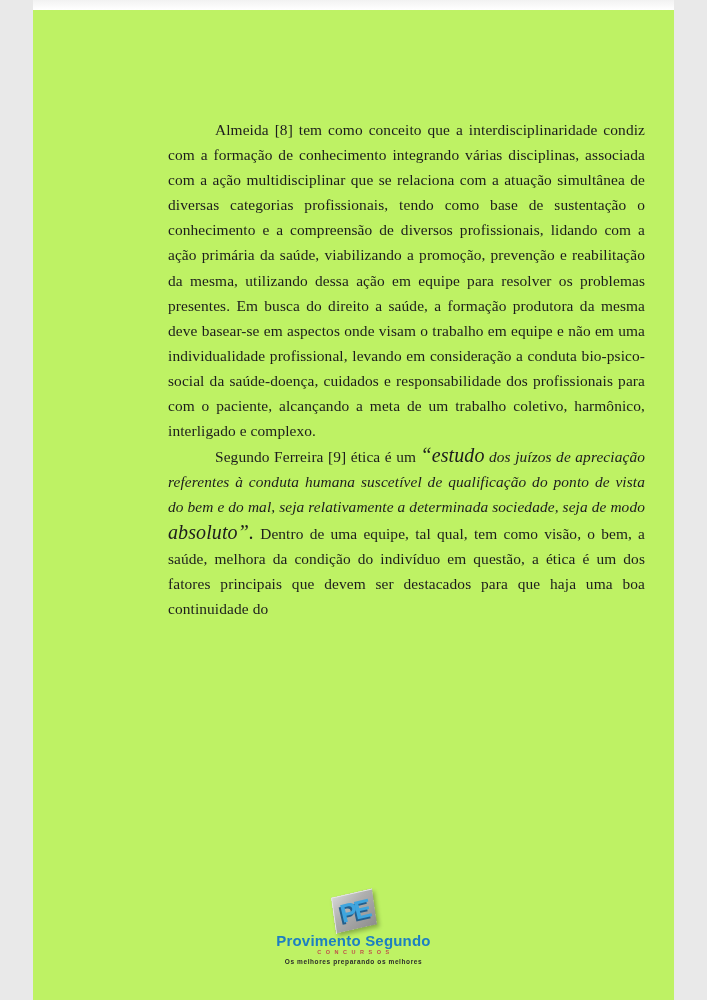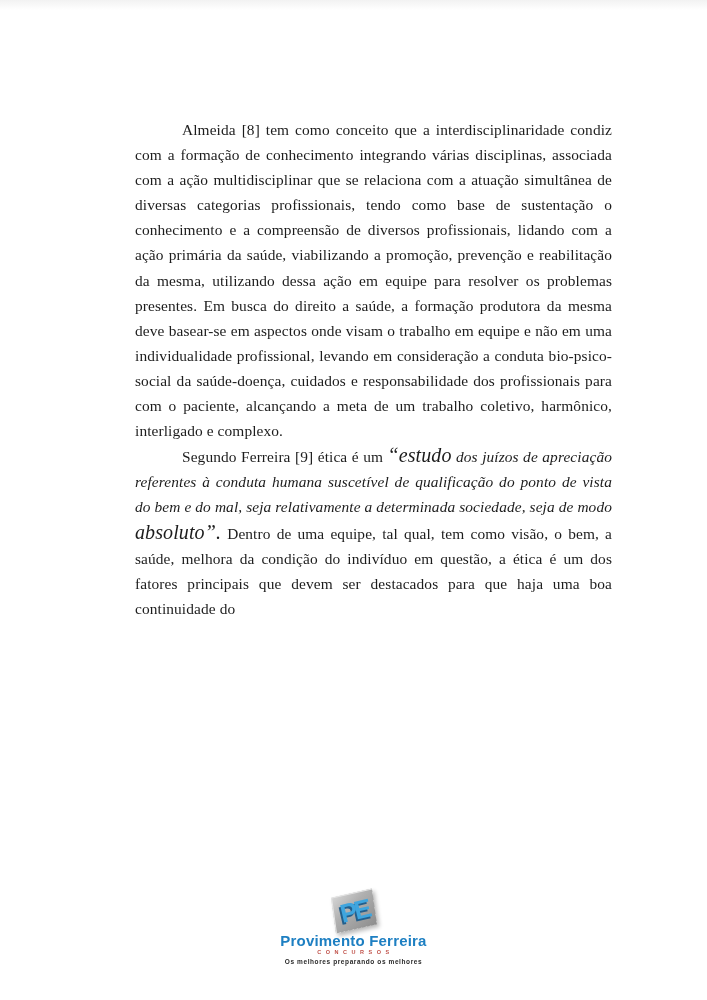--- a/index.html
+++ b/index.html
@@ -2,24 +2,24 @@
 <html style="--name-blue: #1d7fc2; --monogram-blue: #3fa5de; --subtitle-red: #c0524a; --tagline-dark: #2a2a2a;"><head>
 <meta charset="utf-8">
 <style>
   html, body {
     margin: 0;
     padding: 0;
     background: #e9e9e9;
   }
   .page {
     position: relative;
-    width: 707px;
+    width: 641px;
     height: 1000px;
     margin: 0 auto;
-    background: #ffffff;
+    background: #bef264;
     overflow: hidden;
     font-family: "Liberation Serif", serif;
   }
   .scan-strip {
     position: absolute;
     top: 0; left: 0;
     width: 100%;
     height: 10px;
     background: linear-gradient(to bottom, #f2f2f2, #ffffff);
     pointer-events: none;
@@ -110,18 +110,18 @@
 
   <div class="text-block">
     <p><span class="seg-normal">Almeida [8] tem como conceito que a interdisciplinaridade condiz com a formação de conhecimento integrando várias disciplinas, associada com a ação multidisciplinar que se relaciona com a atuação simultânea de diversas categorias profissionais, tendo como base de sustentação o conhecimento e a compreensão de diversos profissionais, lidando com a ação primária da saúde, viabilizando a promoção, prevenção e reabilitação da mesma, utilizando dessa ação em equipe para resolver os problemas presentes. Em busca do direito a saúde, a formação produtora da mesma deve basear-se em aspectos onde visam o trabalho em equipe e não em uma individualidade profissional, levando em consideração a conduta bio-psico-social da saúde-doença, cuidados e responsabilidade dos profissionais para com o paciente, alcançando a meta de um trabalho coletivo, harmônico, interligado e complexo.</span></p>
     <p><span class="seg-normal">Segundo Ferreira [9] ética é um </span><span class="seg-italic-large">“estudo</span><span class="seg-italic"> dos juízos de apreciação referentes à conduta humana suscetível de qualificação do ponto de vista do bem e do mal, seja relativamente a determinada sociedade, seja de modo </span><span class="seg-italic-large">absoluto”.</span><span class="seg-normal"> Dentro de uma equipe, tal qual, tem como visão, o bem, a saúde, melhora da condição do indivíduo em questão, a ética é um dos fatores principais que devem ser destacados para que haja uma boa continuidade do</span></p>
   </div>
 
   <div class="logo-block">
     <div class="logo-plate">
       <span class="logo-monogram">PE</span>
     </div>
-    <div class="logo-name">Provimento Ferreira</div>
+    <div class="logo-name">Provimento Segundo</div>
     <div class="logo-subtitle">CONCURSOS</div>
     <div class="logo-tagline">Os melhores preparando os melhores</div>
   </div>
 
 </div>
 
 </body></html>

